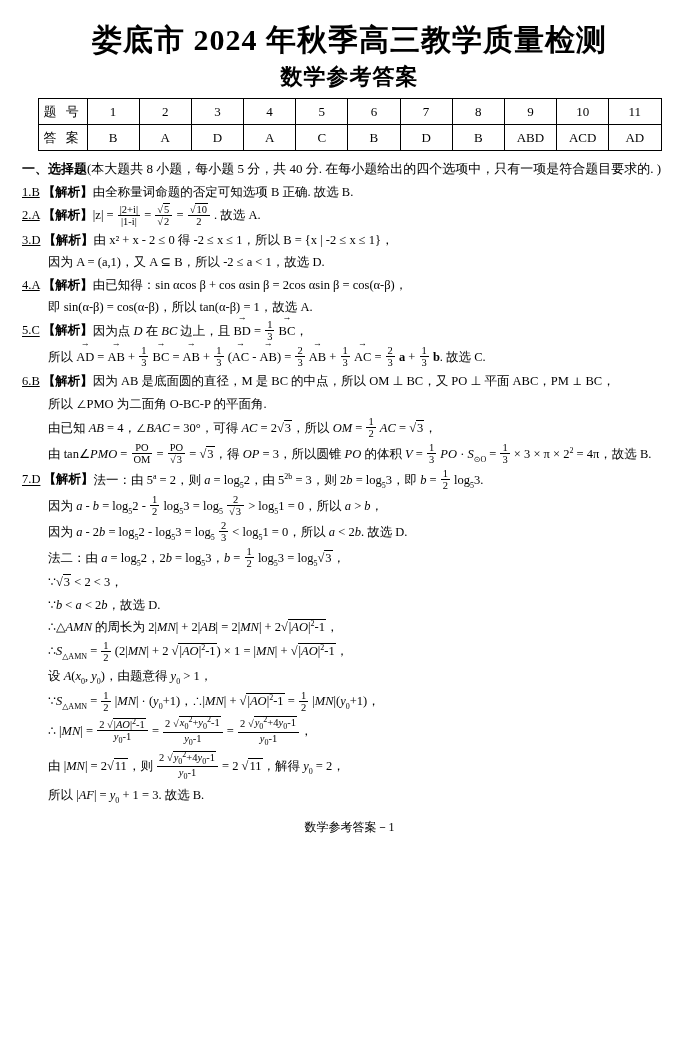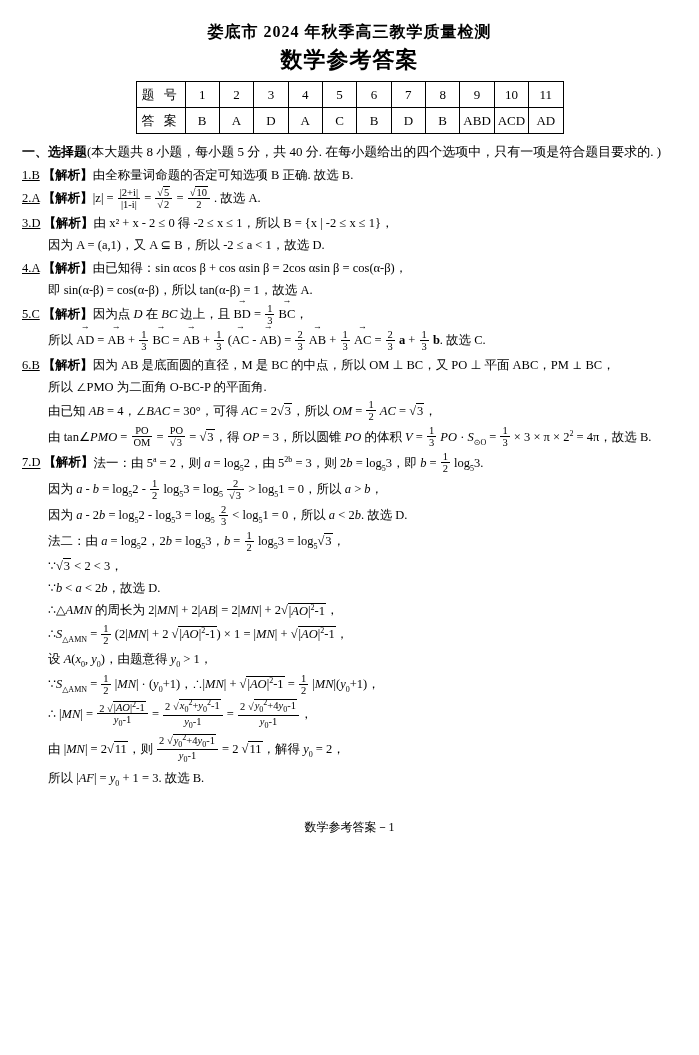--- a/index.html
+++ b/index.html
@@ -13,37 +13,37 @@
     position:relative;
     width:699px;
     min-height:1055px;
     box-sizing:border-box;
     padding:14px 22px 10px 22px;
   }
   .title{
     text-align:center;
     font-family:"Liberation Serif", serif;
     font-weight:bold;
-    font-size:16px;
+    font-size:30px;
     letter-spacing:1px;
     margin:8px 0 4px 0;
     line-height:1.2;
   }
   .subtitle{
     text-align:center;
     font-family:"Liberation Serif", serif;
     font-weight:bold;
     font-size:22px;
     letter-spacing:1px;
     margin:2px 0 6px 0;
   }
   table.ans{
     border-collapse:collapse;
     margin:4px auto 8px auto;
-    width:428px;
+    width:624px;
     table-layout:fixed;
   }
   table.ans td{
     border:1px solid #000;
     text-align:center;
     font-size:13px;
     height:23px;
     font-family:"Liberation Serif", serif;
   }
   table.ans td.hd{
@@ -89,21 +89,21 @@
     content:"\2192";
     position:absolute;
     left:0;right:0;top:-9px;
     font-size:9px;
     text-align:center;
     line-height:1;
   }
   .footer{
     text-align:center;
     font-size:12px;
-    margin-top:26px;
+    margin-top:10px;
     padding-top:3px;
   }
 </style>
 </head>
 <body>
 
 <div class="page">
 
   <div class="title">娄底市 2024 年秋季高三教学质量检测</div>
   <div class="subtitle">数学参考答案</div>

